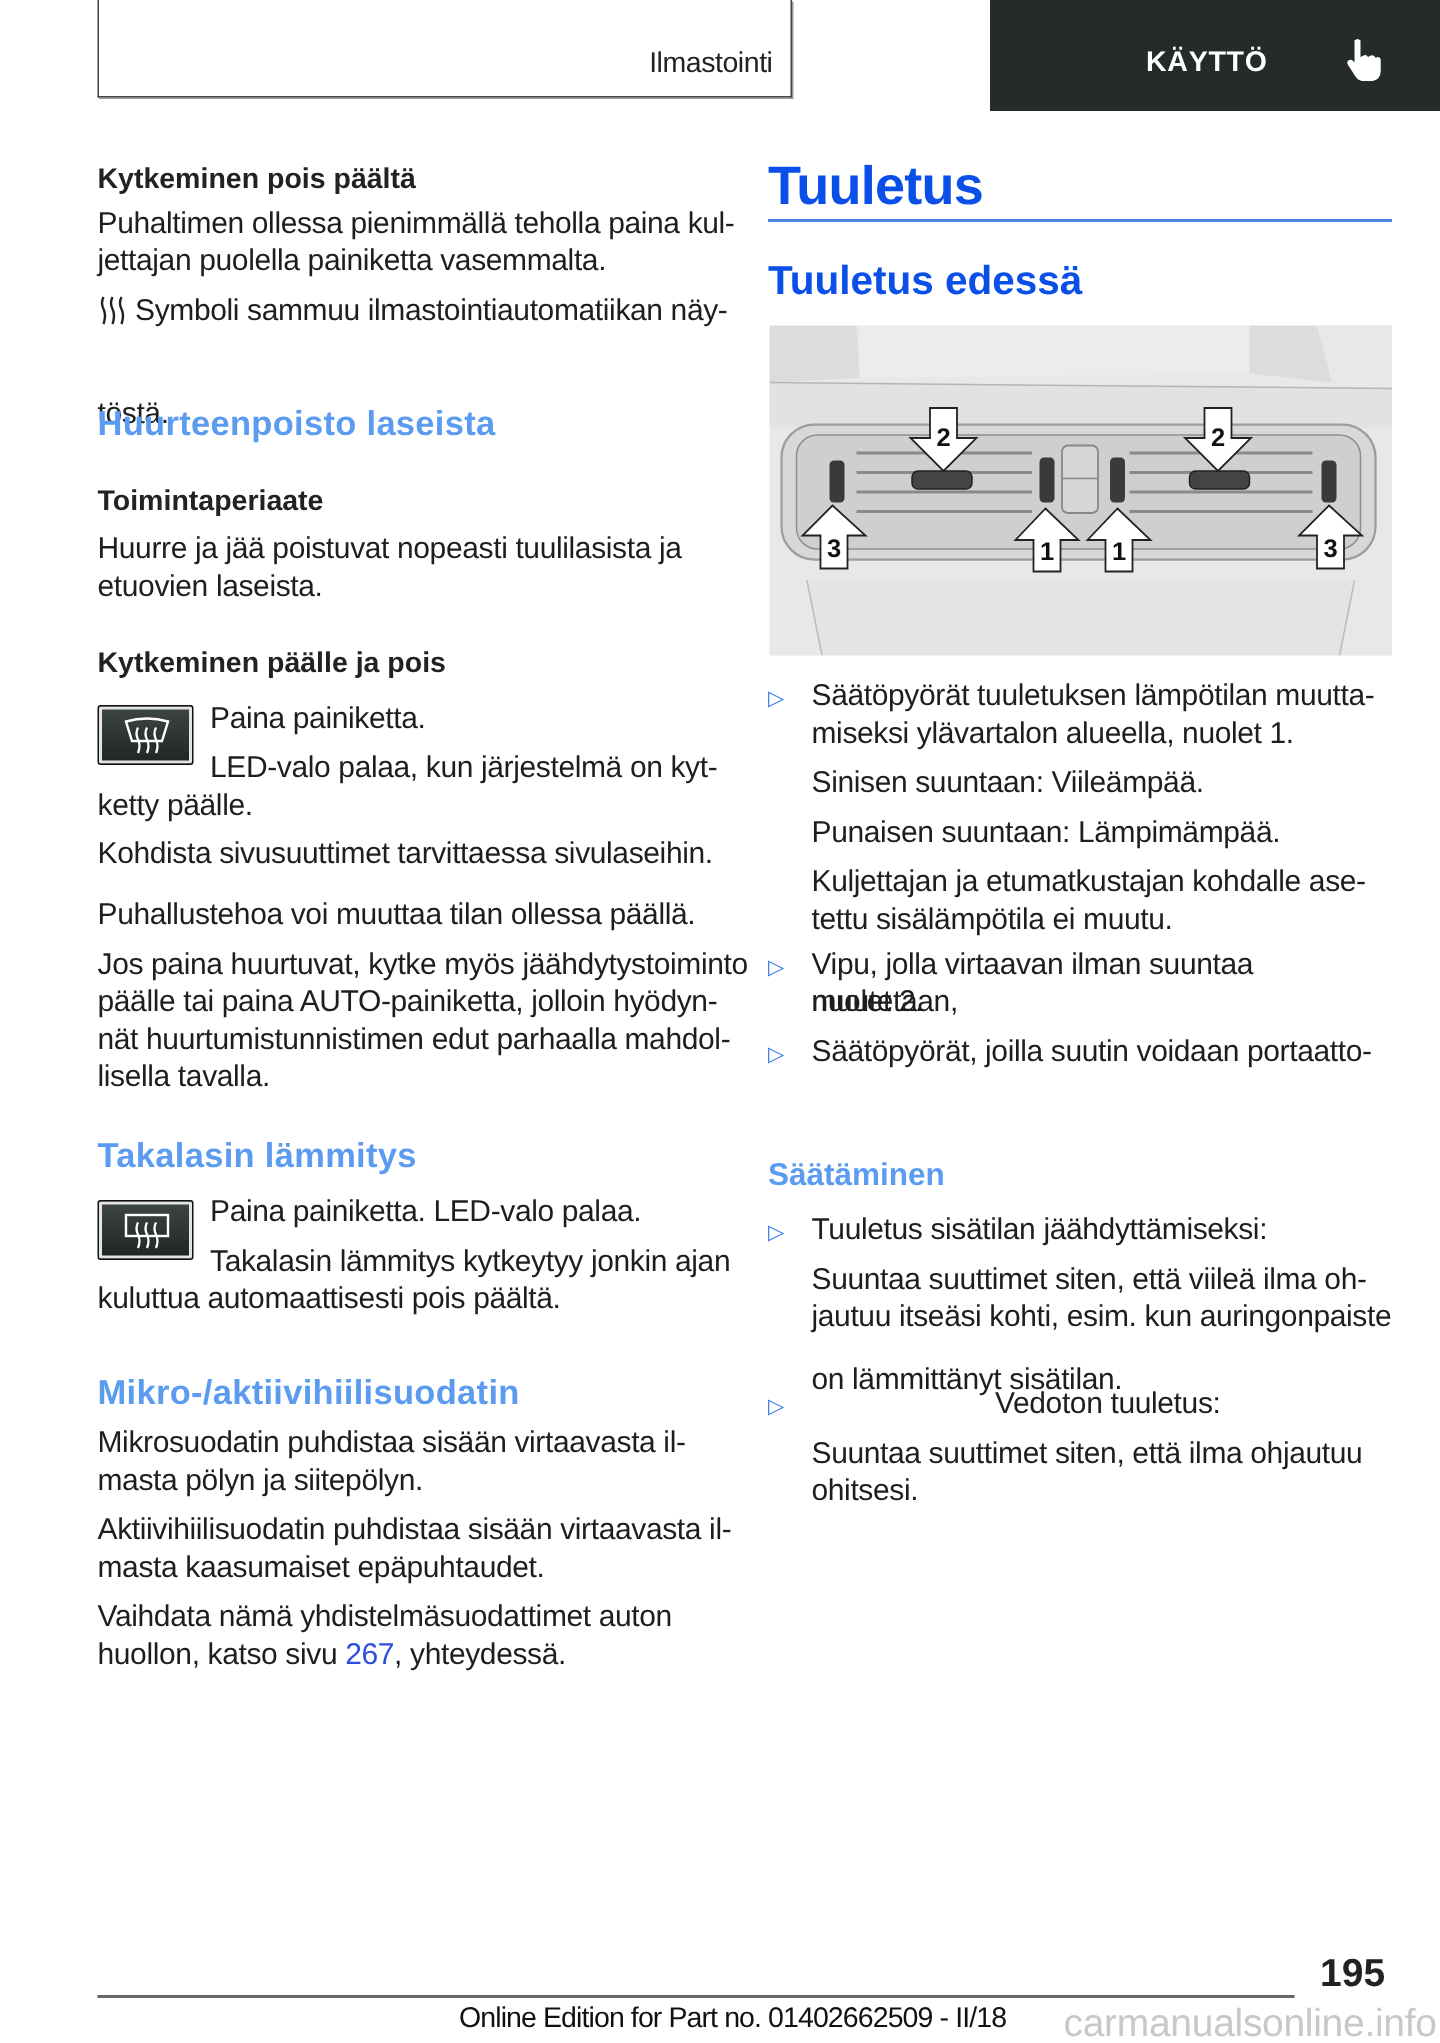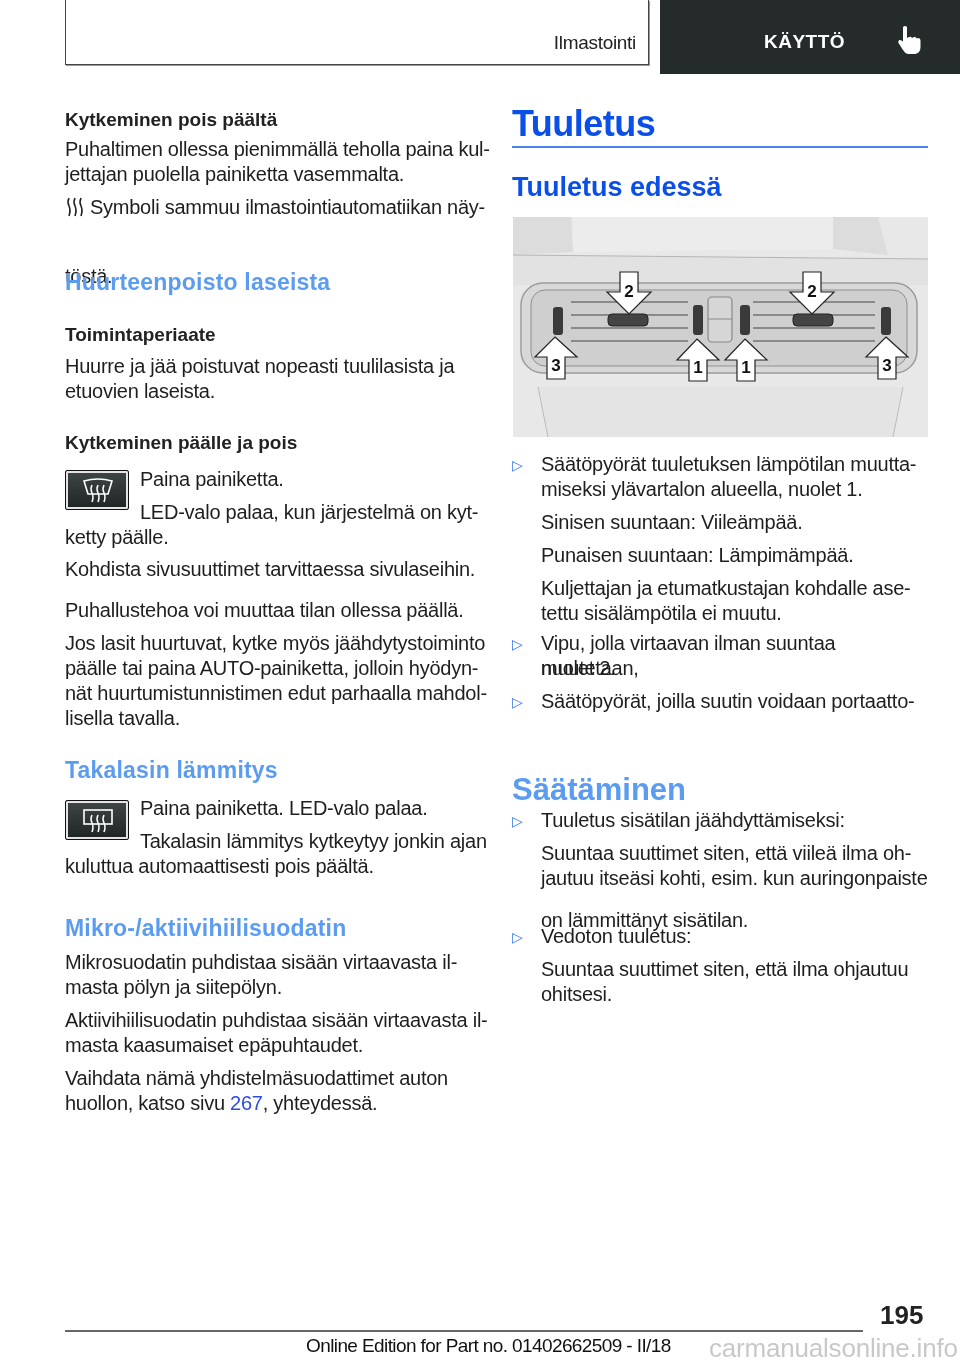--- a/index.html
+++ b/index.html
@@ -1,31 +1,31 @@
 <!DOCTYPE html>
 <html><head>
 <meta charset="utf-8">
 <style>
   * { box-sizing: border-box; margin: 0; padding: 0; }
   html, body { width: 960px; height: 1362px; background: #ffffff; overflow: hidden; }
   body { position: relative; font-family: "Liberation Sans", "DejaVu Sans", sans-serif; color: #1c1c1c; }
 
   
-  .hdr-left { position: absolute; left: 65px; top: 0; width: 584px; height: 65px; border: 1px solid #444; border-top: none; background: #fff; box-shadow: 1px 1px 0 #999; }
+  .hdr-left { position: absolute; left: 65px; top: 0; width: 463px; height: 65px; border: 1px solid #444; border-top: none; background: #fff; box-shadow: 1px 1px 0 #999; }
   .hdr-left .chap { position: absolute; right: 12px; top: 32px; font-size: 19px; color: #222; letter-spacing: -0.3px; }
   .hdr-right { position: absolute; left: 660px; top: 0; width: 300px; height: 74px; background: #252a2a; }
   .hdr-right .sec { position: absolute; left: 104px; top: 31px; font-size: 19px; font-weight: bold; color: #fff; letter-spacing: 0.5px; }
   .hdr-right .hand { position: absolute; left: 237px; top: 25px; width: 24px; height: 30px; }
 
   p, .txt { font-size: 20px; line-height: 25px; color: #1e1e1e; letter-spacing: -0.25px; }
   .sub { font-size: 19px; font-weight: bold; line-height: 25px; color: #222; }
   .h2 { font-size: 23px; font-weight: bold; color: #5b9cf0; line-height: 28px; letter-spacing: 0.2px; }
   .h1 { font-size: 36px; font-weight: bold; color: #0a4fe8; letter-spacing: -0.5px; }
   .h1b { font-size: 27px; font-weight: bold; color: #0a4fe8; letter-spacing: 0px; }
-  .h2r { font-size: 31px; font-weight: bold; color: #5b9cf0; }
+  .h2r { font-size: 21px; font-weight: bold; color: #5b9cf0; }
   .link { color: #2c4de0; }
 
   .abs { position: absolute; }
 
   .btn-icon { position: absolute; width: 64px; height: 40px; background: linear-gradient(#3f4646, #1f2424); border: 1px solid #111; border-radius: 2px; box-shadow: 0 0 0 2px #e4e4e4 inset; }
   .btn-icon svg { position: absolute; left: 16px; top: 7px; }
 
   .bullet { position: absolute; left: 0; color: #3a7ae8; font-size: 14px; }
   .li-text { position: absolute; left: 29px; width: 395px; }
 
@@ -74,21 +74,21 @@
     <path d="M10 7 Q8 11 10 15 Q12 19 10 24" stroke="#fff" stroke-width="1.5" fill="none"></path>
     <path d="M16 7 Q14 11 16 15 Q18 19 16 24" stroke="#fff" stroke-width="1.5" fill="none"></path>
     <path d="M22 7 Q20 11 22 15 Q24 19 22 24" stroke="#fff" stroke-width="1.5" fill="none"></path>
   </svg>
 </div>
 <div class="abs txt" style="left:140px;top:467px;">Paina painiketta.</div>
 <div class="abs txt" style="left:140px;top:500px;">LED-valo palaa, kun järjestelmä on kyt-</div>
 <div class="abs txt" style="left:65px;top:525px;">ketty päälle.</div>
 <div class="abs txt" style="left:65px;top:557px;">Kohdista sivusuuttimet tarvittaessa sivulaseihin.</div>
 <div class="abs txt" style="left:65px;top:598px;">Puhallustehoa voi muuttaa tilan ollessa päällä.</div>
-<div class="abs txt" style="left:65px;top:631px;">Jos lasit huurtuvat, kytke myös jäähdytystoiminto</div>
+<div class="abs txt" style="left:65px;top:631px;">Jos paina huurtuvat, kytke myös jäähdytystoiminto</div>
 <div class="abs txt" style="left:65px;top:656px;">päälle tai paina AUTO-painiketta, jolloin hyödyn-</div>
 <div class="abs txt" style="left:65px;top:681px;">nät huurtumistunnistimen edut parhaalla mahdol-</div>
 <div class="abs txt" style="left:65px;top:706px;">lisella tavalla.</div>
 
 <div class="abs h2" style="left:65px;top:756px;">Takalasin lämmitys</div>
 <div class="btn-icon" style="left:65px;top:800px;">
   <svg width="32" height="26" viewBox="0 0 32 26">
     <rect x="2" y="2" width="28" height="14" stroke="#fff" stroke-width="1.6" fill="none"></rect>
     <path d="M10 7 Q8 11 10 15 Q12 19 10 24" stroke="#fff" stroke-width="1.5" fill="none"></path>
     <path d="M16 7 Q14 11 16 15 Q18 19 16 24" stroke="#fff" stroke-width="1.5" fill="none"></path>
@@ -195,21 +195,21 @@
 
 <div class="abs" style="left:512px;top:808px;width:420px;height:110px;">
   <span class="bullet" style="top:5px;">▷</span>
   <div class="li-text txt" style="top:0;">Tuuletus sisätilan jäähdyttämiseksi:</div>
   <div class="li-text txt" style="top:33px;">Suuntaa suuttimet siten, että viileä ilma oh-</div>
   <div class="li-text txt" style="top:58px;">jautuu itseäsi kohti, esim. kun auringonpaiste</div>
   <div class="li-text txt" style="top:100px;">on lämmittänyt sisätilan.</div>
 </div>
 <div class="abs" style="left:512px;top:924px;width:420px;height:90px;">
   <span class="bullet" style="top:5px;">▷</span>
-  <div class="li-text txt" style="top:0;">Vedoton tuuletus:</div>
+  <div class="li-text txt" style="top:0;text-align:center;">Vedoton tuuletus:</div>
   <div class="li-text txt" style="top:33px;">Suuntaa suuttimet siten, että ilma ohjautuu</div>
   <div class="li-text txt" style="top:58px;">ohitsesi.</div>
 </div>
 
 <div class="pagenum">195</div>
 <div class="foot-rule"></div>
 <div class="edition">Online Edition for Part no. 01402662509 - II/18</div>
 <div class="watermark">carmanualsonline.info</div>
 
 </body></html>

